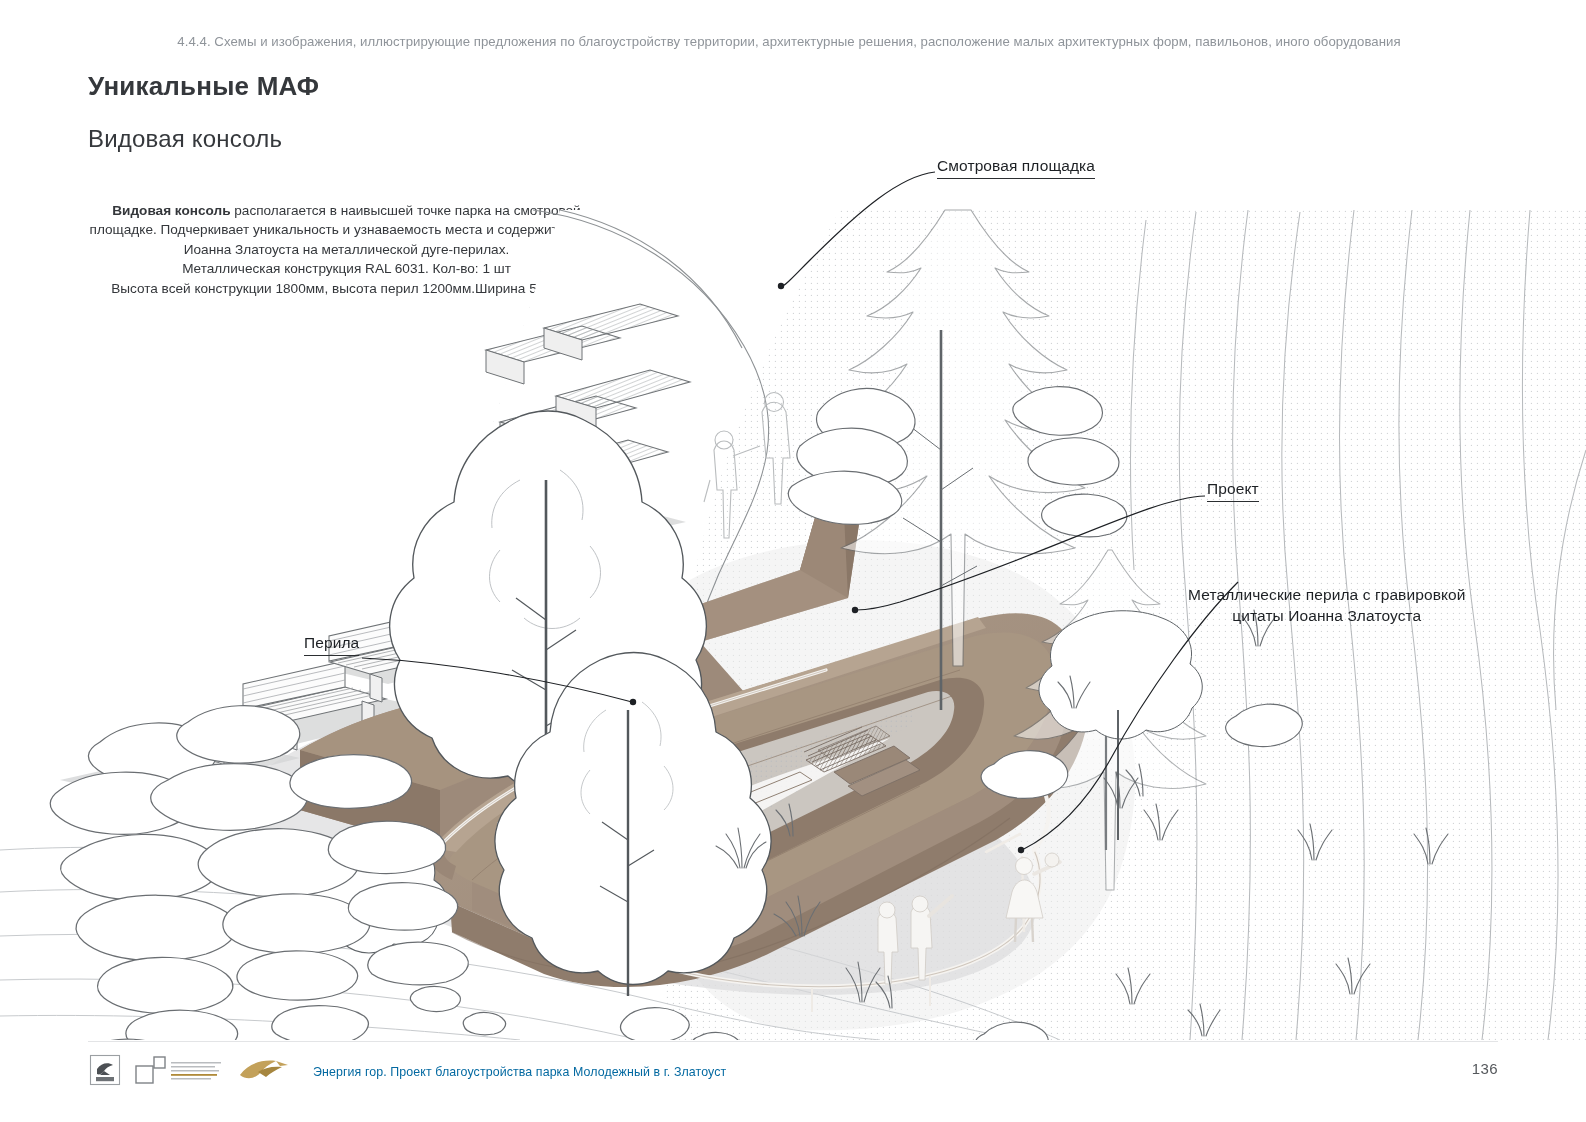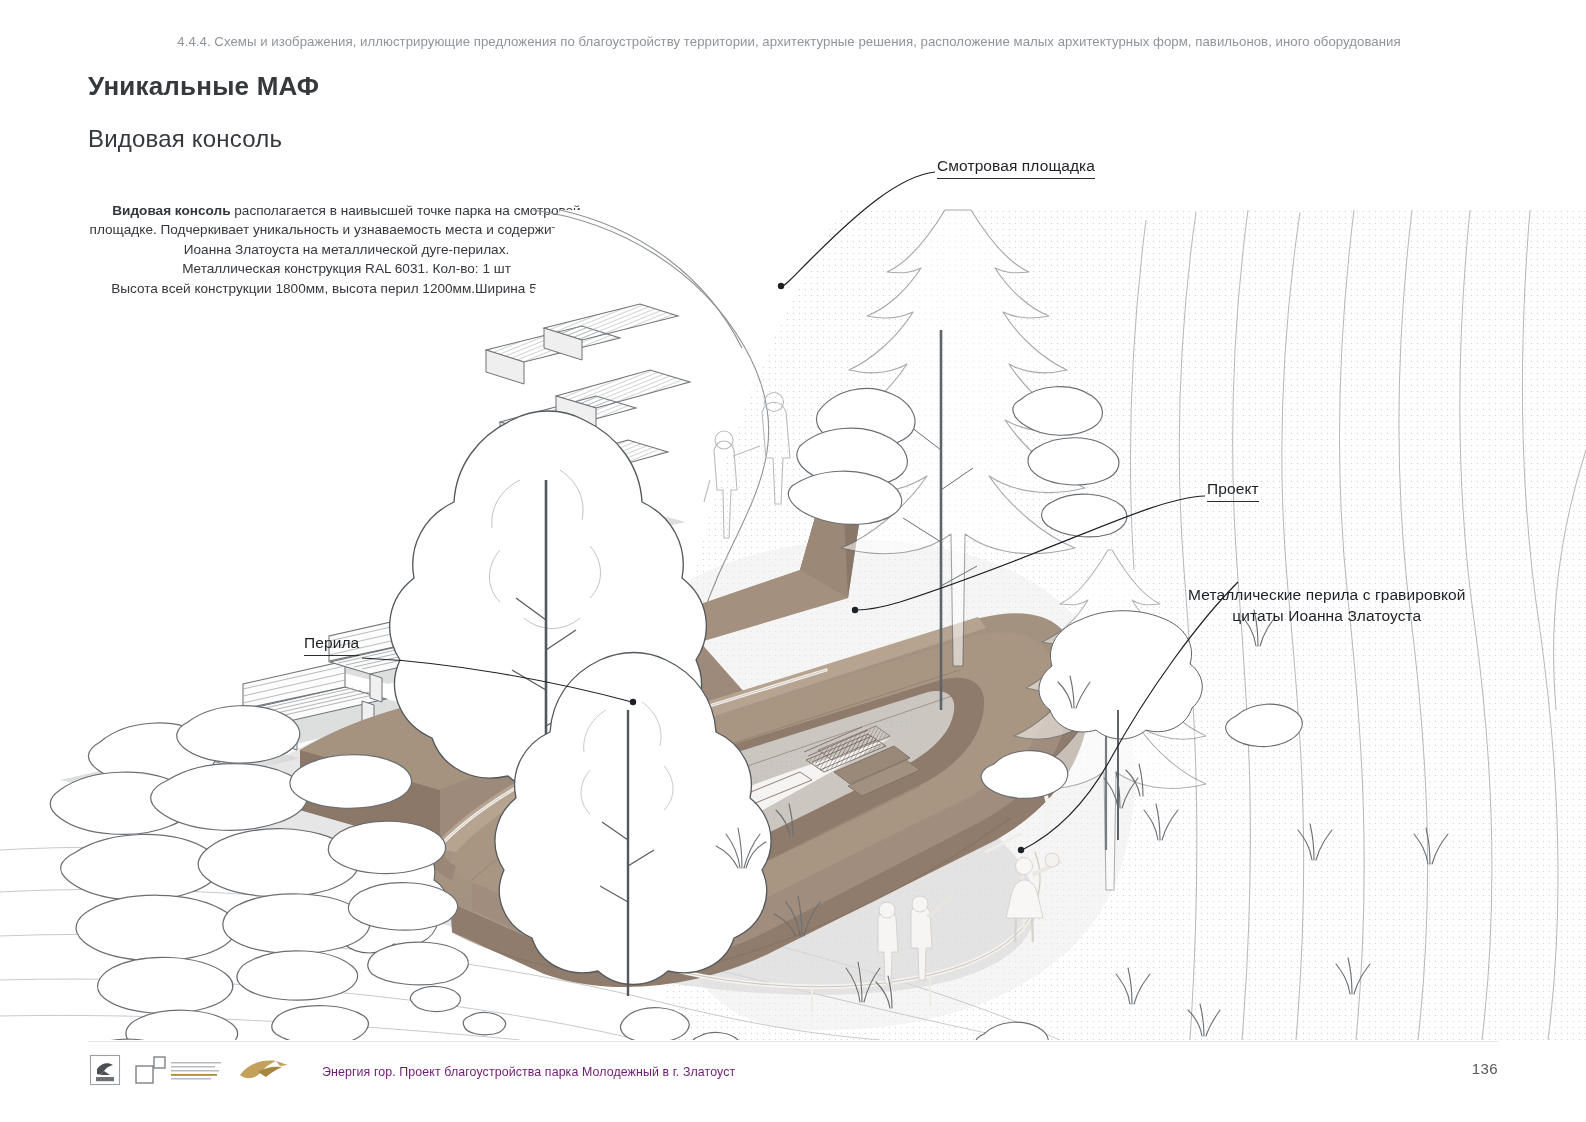--- a/index.html
+++ b/index.html
@@ -53,21 +53,21 @@
   
   .footer-rule{
     position:absolute;left:88px;top:1041px;width:1410px;height:1px;background:#e3e4e6;
   }
   .footer{
     position:absolute;left:88px;top:1052px;height:40px;
     display:flex;align-items:center;gap:11px;
   }
   .logo-box{display:block;}
   .footer-text{
-    font-size:12.4px;color:#701a75;letter-spacing:.1px;white-space:nowrap;margin-left:19px;
+    font-size:12.4px;color:#0369a1;letter-spacing:.1px;white-space:nowrap;margin-left:10px;
   }
   .page-num{
     position:absolute;right:88px;top:1060px;
     font-size:15px;color:#55585c;letter-spacing:.4px;
   }
 </style>
 </head>
 <body>
 
 <div class="page">

